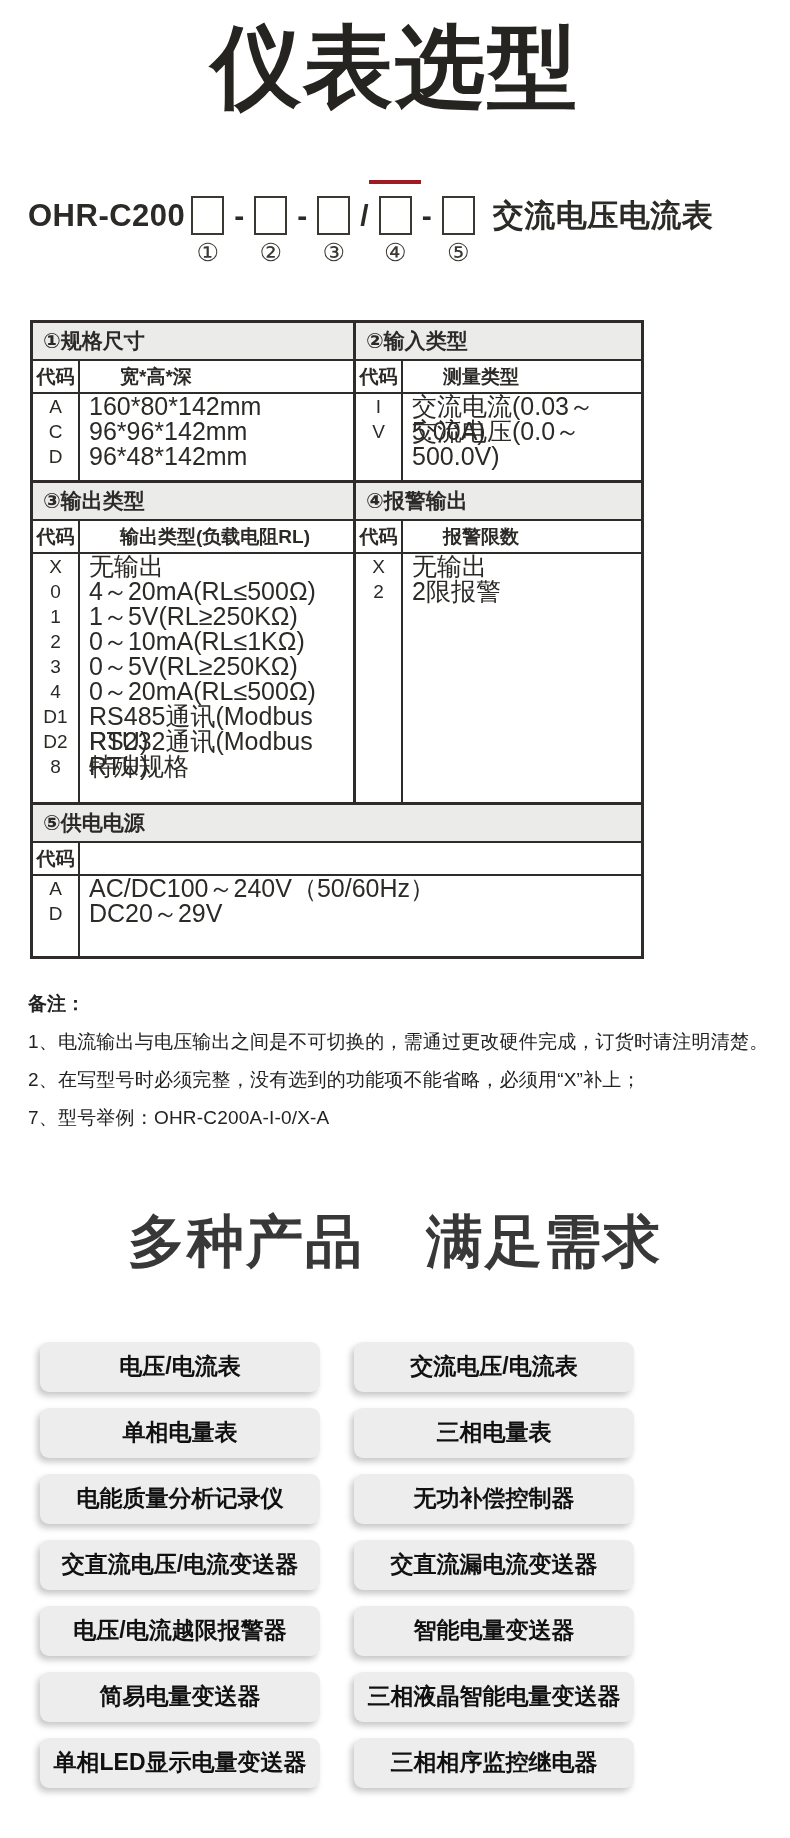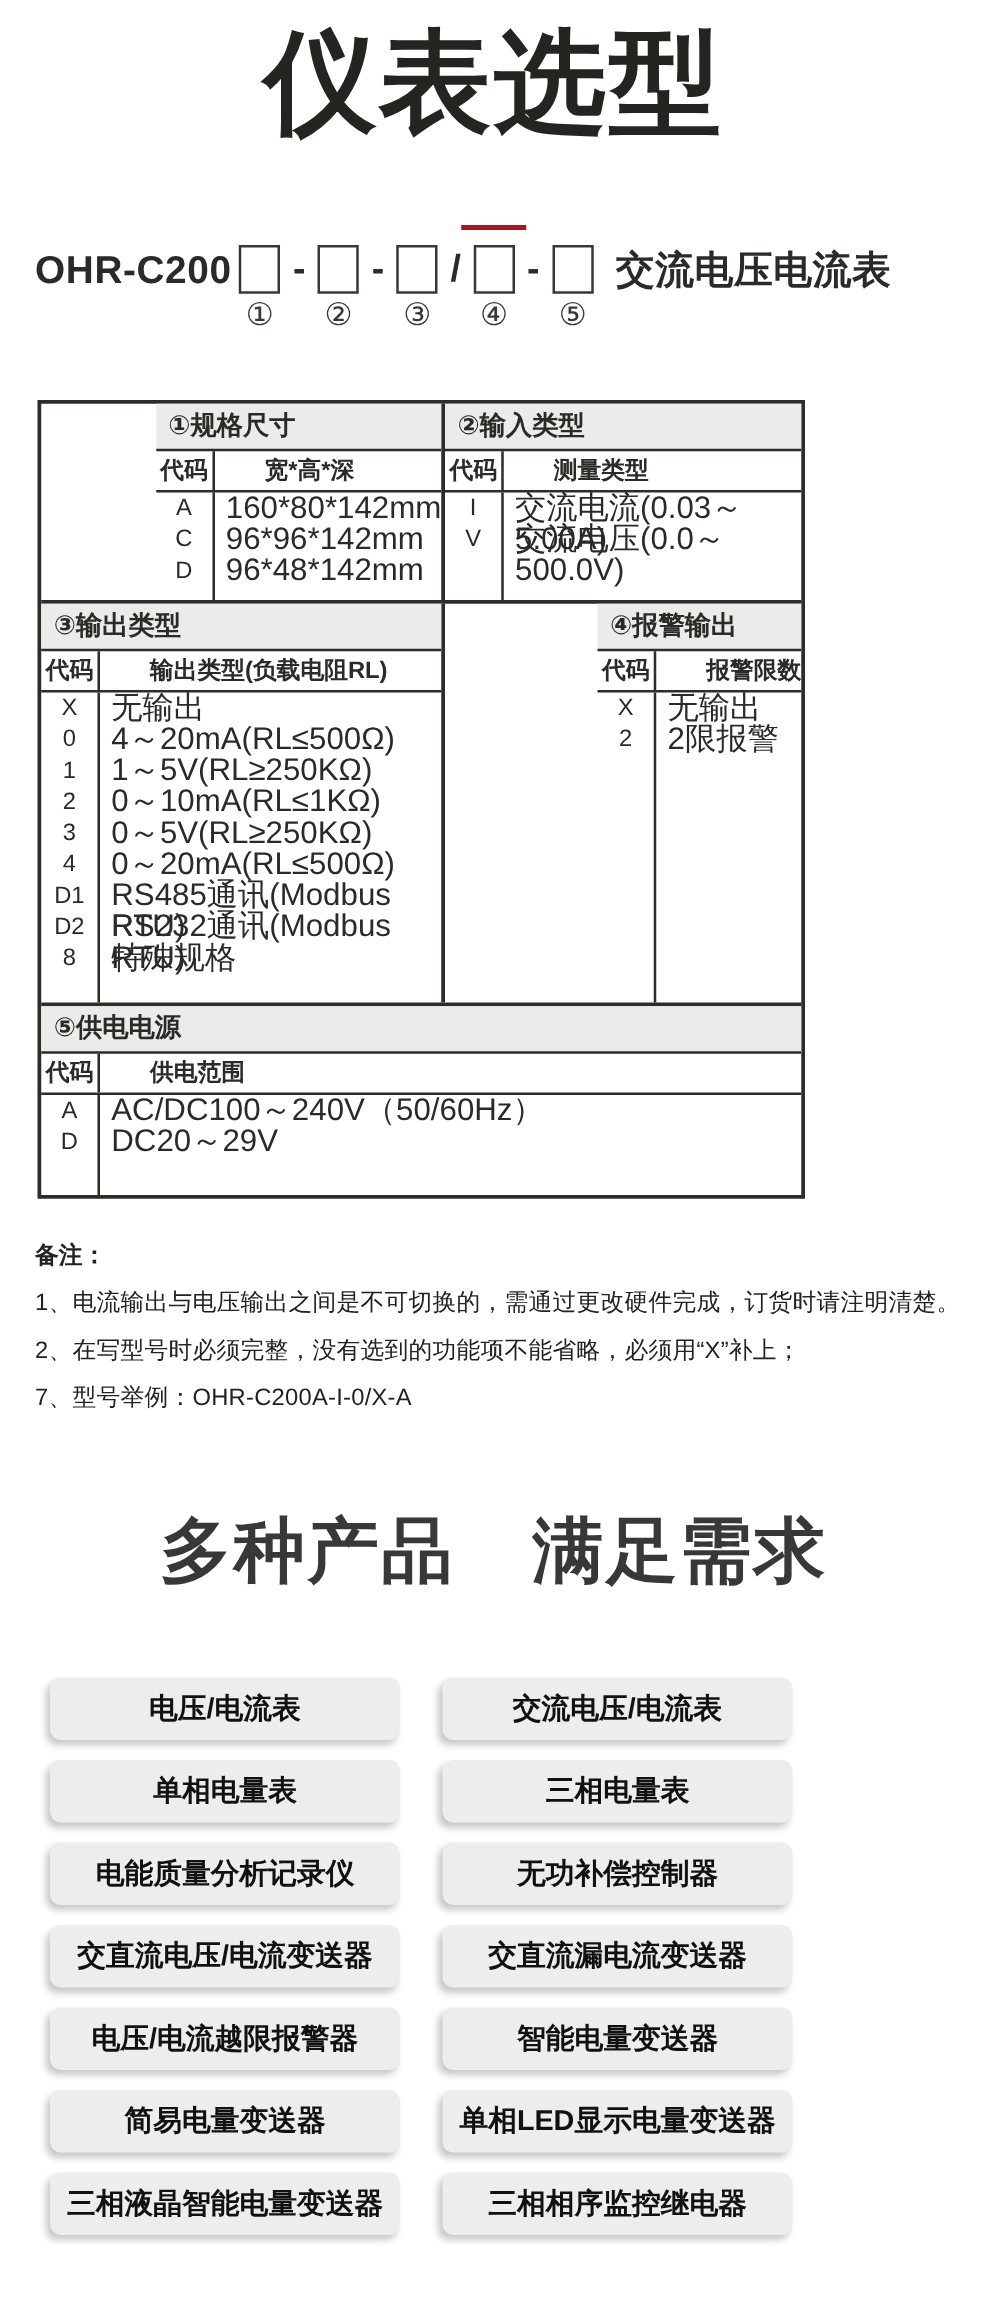--- a/index.html
+++ b/index.html
@@ -26,21 +26,21 @@
   .mbox{width:29px;height:35px;border:2.5px solid #3b3833;background:#fff;}
   .mnum{font-size:25px;line-height:27px;margin-top:4px;color:#3b3833;}
   .seg-sep{font-size:30px;font-weight:bold;line-height:40px;margin:0 4px;color:#2c2a27;}
   .model-suffix{margin-left:12px;}
   
   .spec-table{
     width:608px;margin:54px 0 0 30px;border:3px solid #2e2b28;background:#fff;
   }
   .half-row{display:flex;align-items:stretch;}
   .half-row + .half-row{border-top:3px solid #2e2b28;}
-  .half{display:flex;flex-direction:column;align-items:flex-end;}
+  .half{display:flex;flex-direction:column;}
   .half-left{flex:0 0 320px;border-right:3px solid #2e2b28;}
   .half-right{flex:1;}
   .sec{flex:1;display:flex;flex-direction:column;}
   .sec-header{
     background:#ebebe9;height:36px;line-height:36px;padding-left:10px;
     font-size:21px;font-weight:bold;color:#2c2a27;
     border-bottom:2px solid #2e2b28;
   }
   .sec-sub{display:flex;height:31px;line-height:31px;border-bottom:2px solid #2e2b28;gap:32px;}
   .sub-code{flex:0 0 45px;text-align:center;font-size:19px;font-weight:bold;border-right:2px solid #2e2b28;}
@@ -249,21 +249,20 @@
             </div>
           </div>
       </div>
     </div>
   </div>
 
   <div class="sec sec-power">
     <div class="sec-header">⑤供电电源</div>
     <div class="sec-sub">
       <div class="sub-code">代码</div>
-      <div class="sub-desc">供电范围</div>
     </div>
     <div class="sec-body body-s5">
 
         <div class="trow">
           <div class="tcode">A</div>
           <div class="tdesc">AC/DC100～240V（50/60Hz）</div>
         </div>
 
         <div class="trow">
           <div class="tcode">D</div>
@@ -308,18 +307,18 @@
     <div class="product-button">交直流电压/电流变送器</div>
 
     <div class="product-button">交直流漏电流变送器</div>
 
     <div class="product-button">电压/电流越限报警器</div>
 
     <div class="product-button">智能电量变送器</div>
 
     <div class="product-button">简易电量变送器</div>
 
+    <div class="product-button">三相液晶智能电量变送器</div>
+
     <div class="product-button">单相LED显示电量变送器</div>
 
-    <div class="product-button">三相液晶智能电量变送器</div>
-
     <div class="product-button">三相相序监控继电器</div>
   </div>
 
 </body></html>

